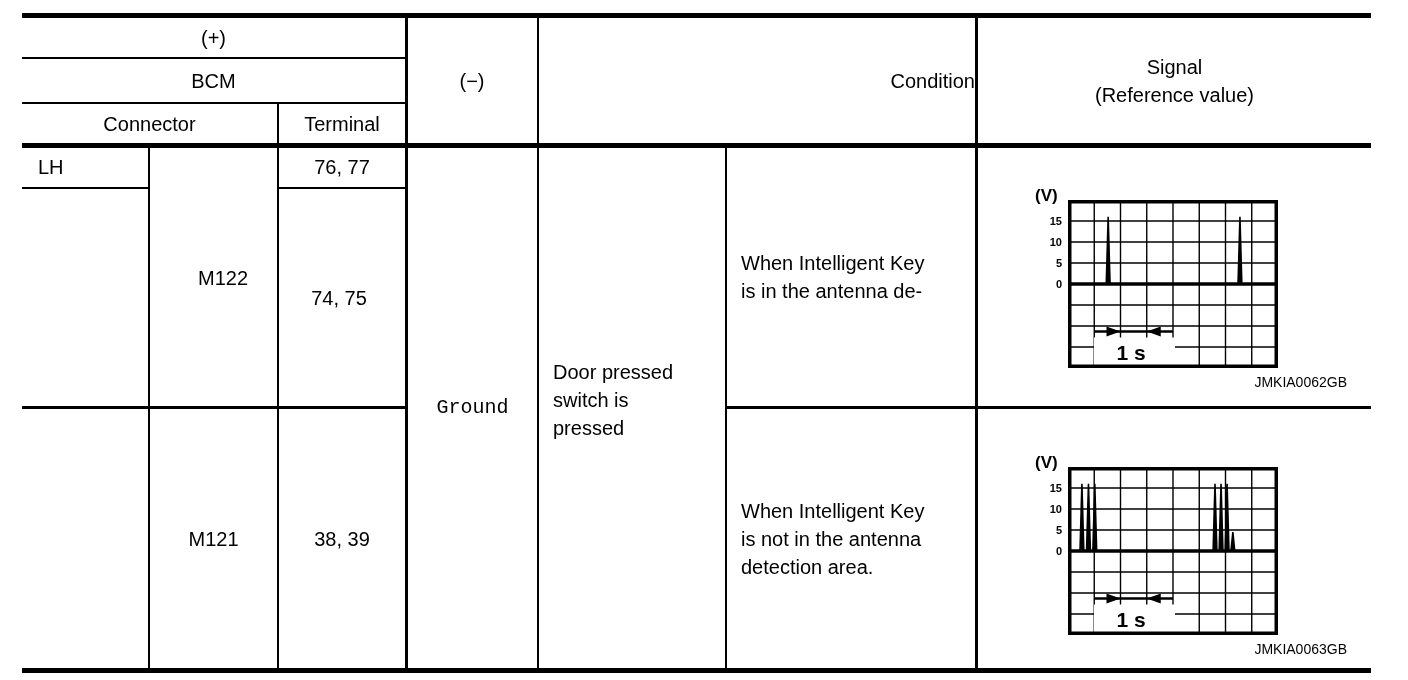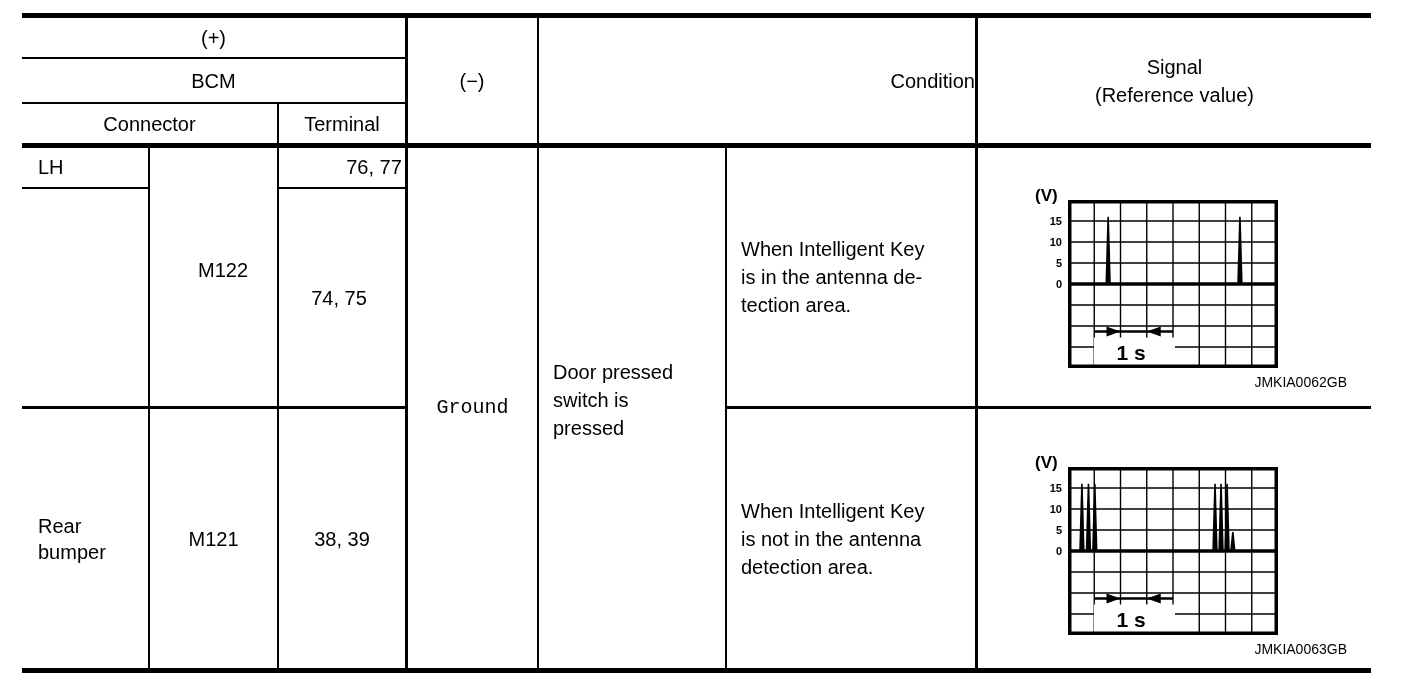--- a/index.html
+++ b/index.html
@@ -79,32 +79,29 @@
   <div class="cell" style="left:978px;top:18px;width:393px;height:125px;">
     <span class="lines">
       <span>Signal</span>
       <span>(Reference value)</span>
     </span>
   </div>
 
   <div class="cell left" style="left:22px;top:147px;width:126px;height:40px;">
     <span>LH</span>
   </div>
-  <div class="cell left" style="left:22px;top:409px;width:126px;height:259px;">
-    <span class="wrap2">Rear bumper</span>
-  </div>
-
-  <div class="cell" style="left:150px;top:140px;width:146px;height:259px;">
+
+  <div class="cell" style="left:150px;top:148px;width:146px;height:259px;">
     <span>M122</span>
   </div>
   <div class="cell" style="left:150px;top:409px;width:127px;height:259px;">
     <span>M121</span>
   </div>
 
-  <div class="cell" style="left:279px;top:147px;width:126px;height:40px;margin-left:32px;">
+  <div class="cell" style="left:279px;top:147px;width:126px;height:40px;">
     <span>76, 77</span>
   </div>
   <div class="cell" style="left:279px;top:189px;width:120px;height:217px;">
     <span>74, 75</span>
   </div>
   <div class="cell" style="left:279px;top:409px;width:126px;height:259px;">
     <span>38, 39</span>
   </div>
 
   <div class="cell" style="left:408px;top:147px;width:129px;height:521px;font-family:Liberation Mono, monospace;">
@@ -116,21 +113,20 @@
       <span>Door pressed</span>
       <span>switch is</span>
       <span>pressed</span>
     </span>
   </div>
 
   <div class="cell left" style="left:725px;top:147px;width:250px;height:259px;">
     <span class="lines" style="text-align:left;">
       <span>When Intelligent Key</span>
       <span>is in the antenna de-</span>
-      <span>tection area.</span>
     </span>
   </div>
   <div class="cell left" style="left:725px;top:409px;width:250px;height:259px;">
     <span class="lines" style="text-align:left;">
       <span>When Intelligent Key</span>
       <span>is not in the antenna</span>
       <span>detection area.</span>
     </span>
   </div>
 

